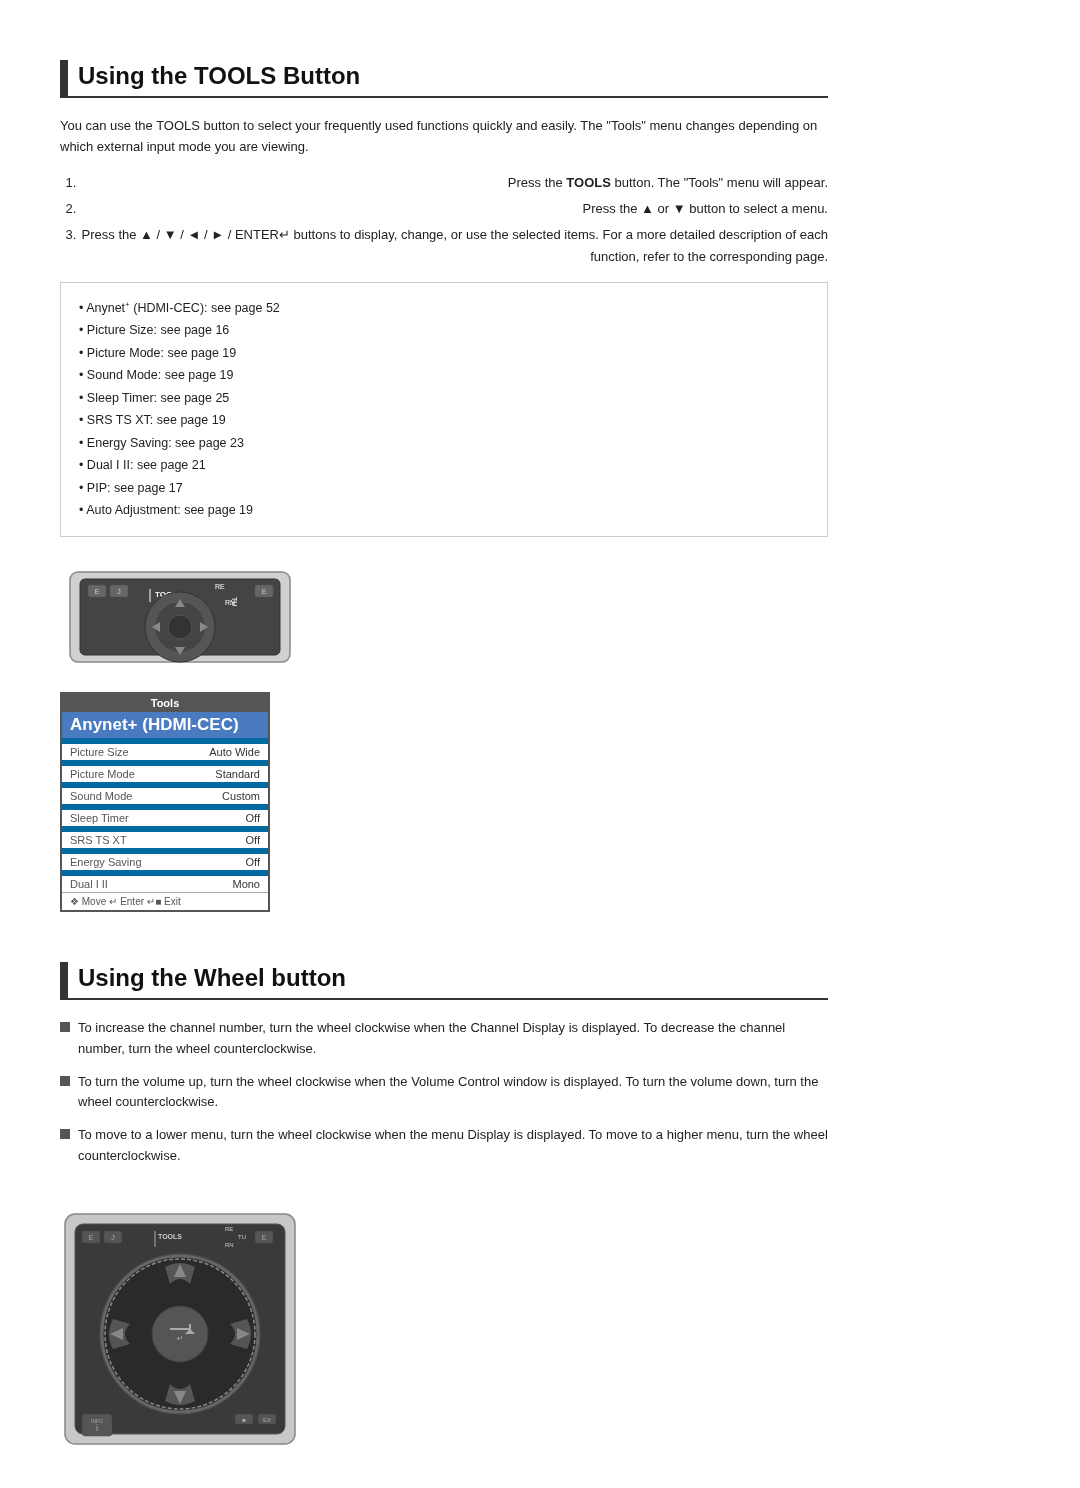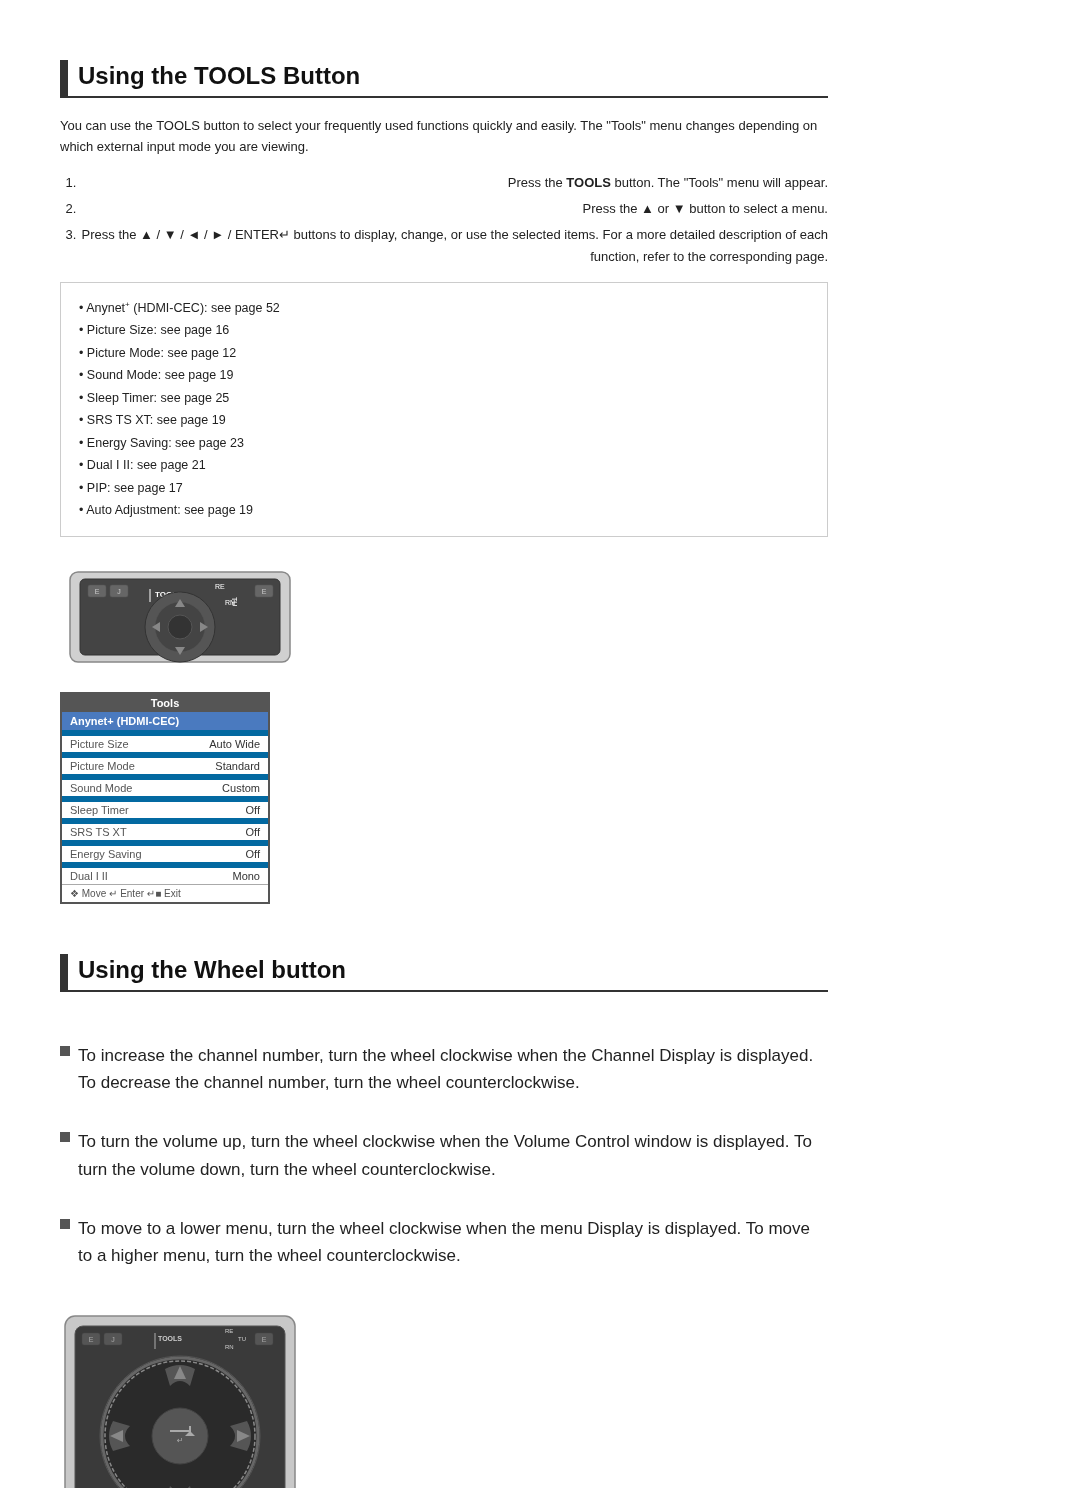--- a/index.html
+++ b/index.html
@@ -107,21 +107,21 @@
       color: #fff;
       text-align: center;
       padding: 3px 0;
       font-size: 11px;
       font-weight: bold;
     }
     .tools-menu-highlight {
       background: #4a7abf;
       color: #fff;
       padding: 3px 8px;
-      font-size: 11px;
+      font-size: 17px;
       font-weight: bold;
     }
     .tools-menu-row {
       display: flex;
       justify-content: space-between;
       padding: 2px 8px;
       border-top: 6px solid #0369a1;
       font-size: 11px;
       color: #333;
     }
@@ -140,23 +140,22 @@
       margin-bottom: 40px;
     }
     .wheel-bullets {
       margin-top: 0;
     }
     .wheel-bullet-item {
       display: flex;
       align-items: flex-start;
       gap: 8px;
       margin-bottom: 12px;
-      font-size: 17px;
+      font-size: 13px;
       line-height: 1.6;
-      margin-top: 32px;
     }
     .wheel-bullet-icon {
       width: 10px;
       height: 10px;
       background: #555;
       flex-shrink: 0;
       margin-top: 4px;
     }
 
     
@@ -197,21 +196,21 @@
           <li>Press the <b>TOOLS</b> button. The "Tools" menu will appear.</li>
           <li>Press the ▲ or ▼ button to select a menu.</li>
           <li>Press the ▲ / ▼ / ◄ / ► / ENTER↵ buttons to display, change, or use the selected items. For a more detailed description of each function, refer to the corresponding page.</li>
         </ol>
       </div>
 
       <div class="bullet-box">
         <ul>
           <li>Anynet<sup>+</sup> (HDMI-CEC): see page 52</li>
           <li>Picture Size: see page 16</li>
-          <li>Picture Mode: see page 12</li>
+          <li>Picture Mode: see page 19</li>
           <li>Sound Mode: see page 19</li>
           <li>Sleep Timer: see page 25</li>
           <li>SRS TS XT: see page 19</li>
           <li>Energy Saving: see page 23</li>
           <li>Dual I II: see page 21</li>
           <li>PIP: see page 17</li>
           <li>Auto Adjustment: see page 19</li>
         </ul>
       </div>
     </div>

